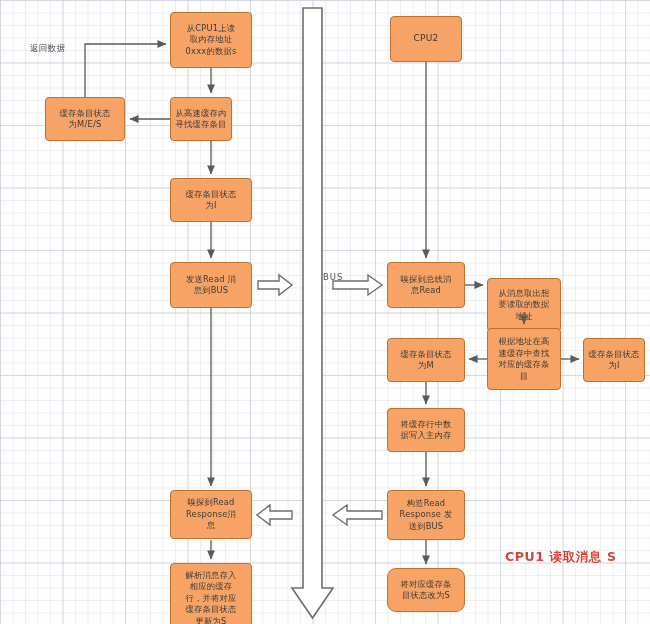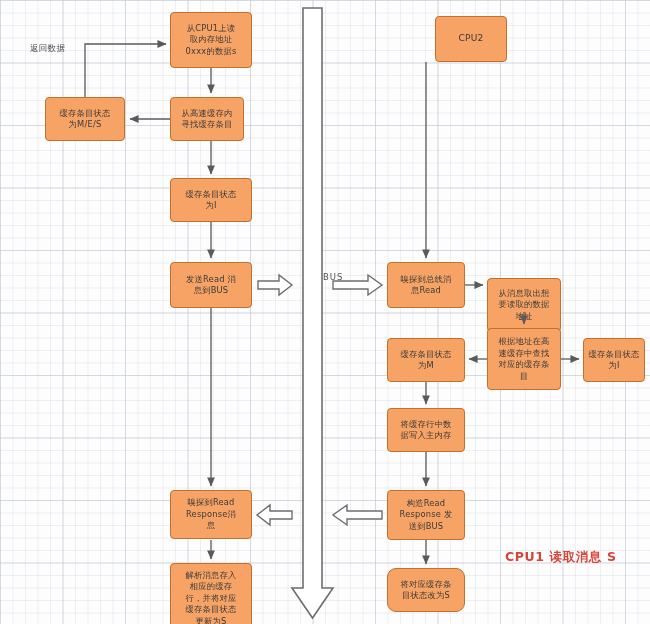--- a/index.html
+++ b/index.html
@@ -68,40 +68,40 @@
   </svg>
   <div class="bus-text" style="left:305px;top:272px;margin-left:18px;"><span>BUS</span></div>
 
   <div class="box" style="left:170px;top:12px;width:82px;height:56px;">从CPU1上读
 取内存地址
 0xxx的数据s</div>
 
   <div class="box" style="left:45px;top:97px;width:80px;height:44px;">缓存条目状态
 为M/E/S</div>
 
-  <div class="box" style="left:170px;top:97px;width:74px;height:44px;font-family:Liberation Mono, monospace;">从高速缓存内
+  <div class="box" style="left:170px;top:97px;width:62px;height:44px;font-family:Liberation Mono, monospace;">从高速缓存内
 寻找缓存条目</div>
 
   <div class="box" style="left:170px;top:178px;width:82px;height:44px;">缓存条目状态
 为I</div>
 
   <div class="box" style="left:170px;top:262px;width:82px;height:46px;">发送Read 消
 息到BUS</div>
 
   <div class="box" style="left:170px;top:490px;width:82px;height:49px;">嗅探到Read
 Response消
 息</div>
 
   <div class="box" style="left:170px;top:563px;width:82px;height:71px;">解析消息存入
 相应的缓存
 行，并将对应
 缓存条目状态
 更新为S</div>
 
-  <div class="box plain" style="left:390px;top:16px;width:72px;height:46px;margin-left:45px;">CPU2</div>
+  <div class="box plain" style="left:390px;top:16px;width:72px;height:46px;">CPU2</div>
 
   <div class="box" style="left:387px;top:262px;width:78px;height:46px;">嗅探到总线消
 息Read</div>
 
   <div class="box" style="left:487px;top:258px;width:74px;height:54px;margin-top:20px;">从消息取出想
 要读取的数据
 地址</div>
 
   <div class="box" style="left:487px;top:328px;width:74px;height:62px;">根据地址在高
 速缓存中查找

